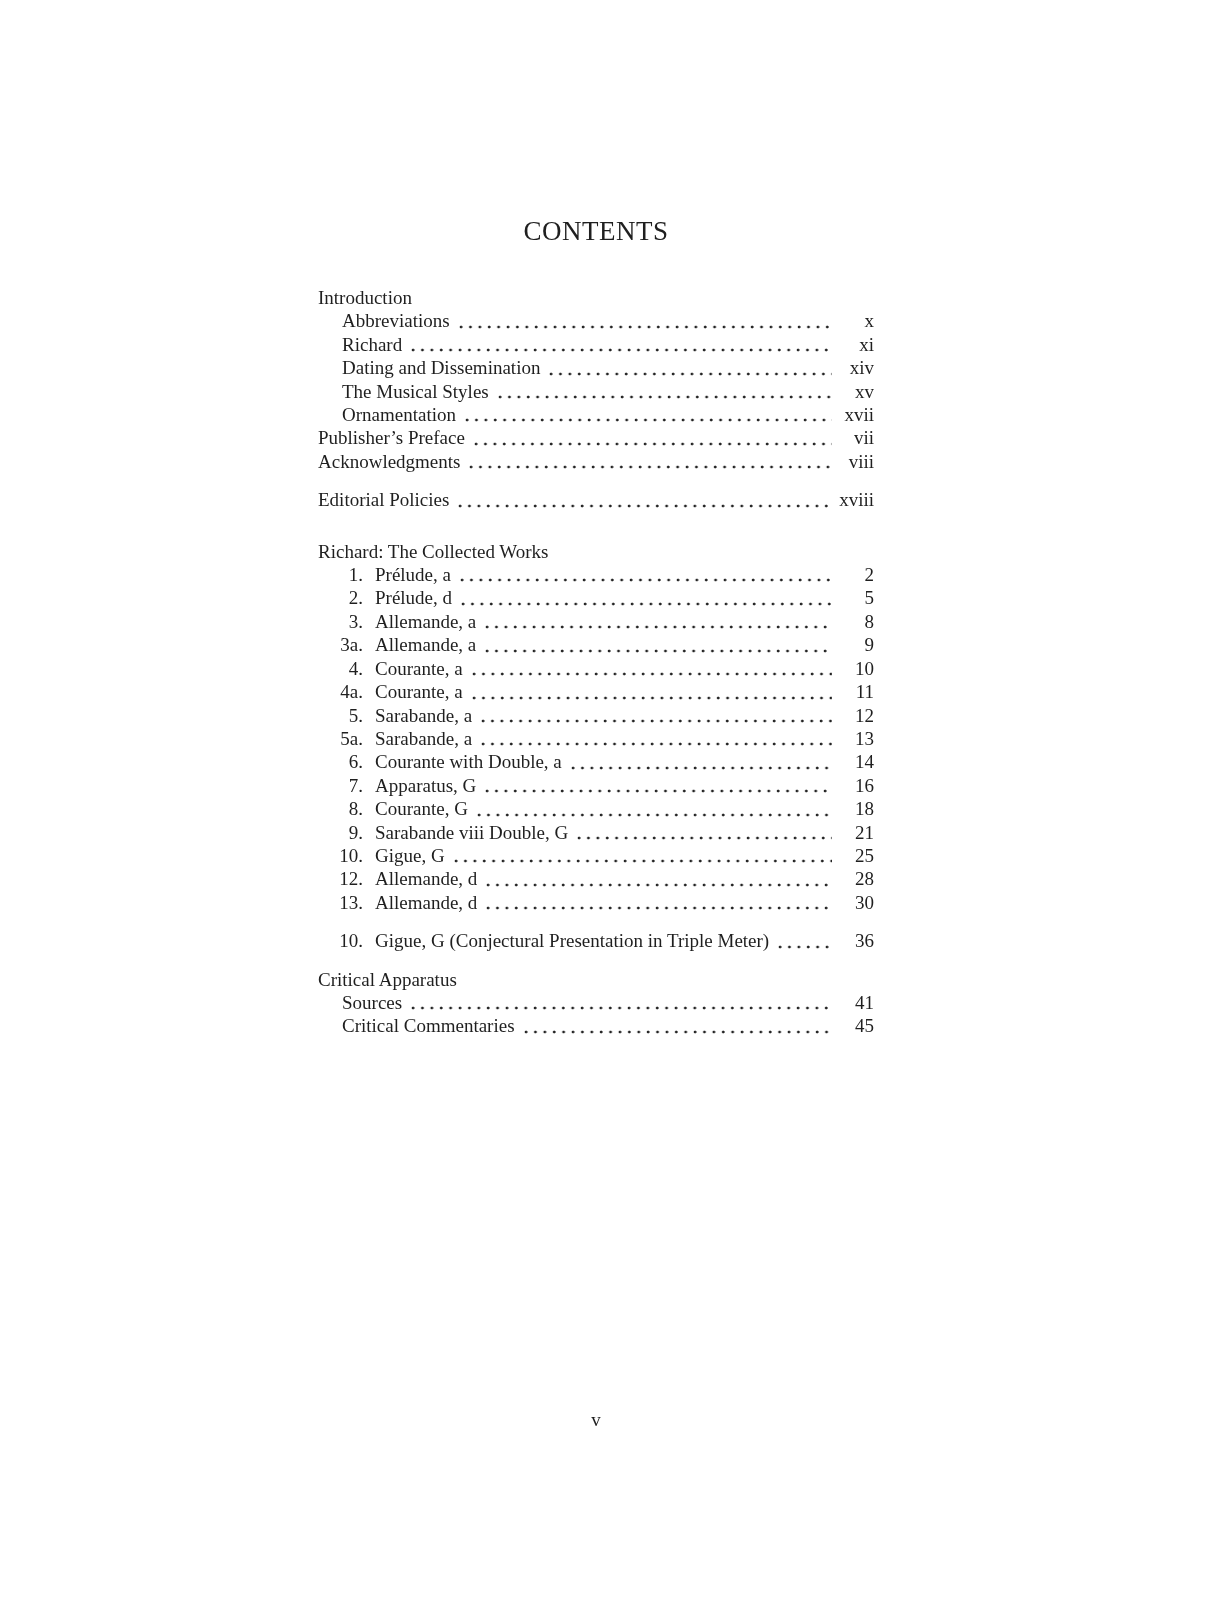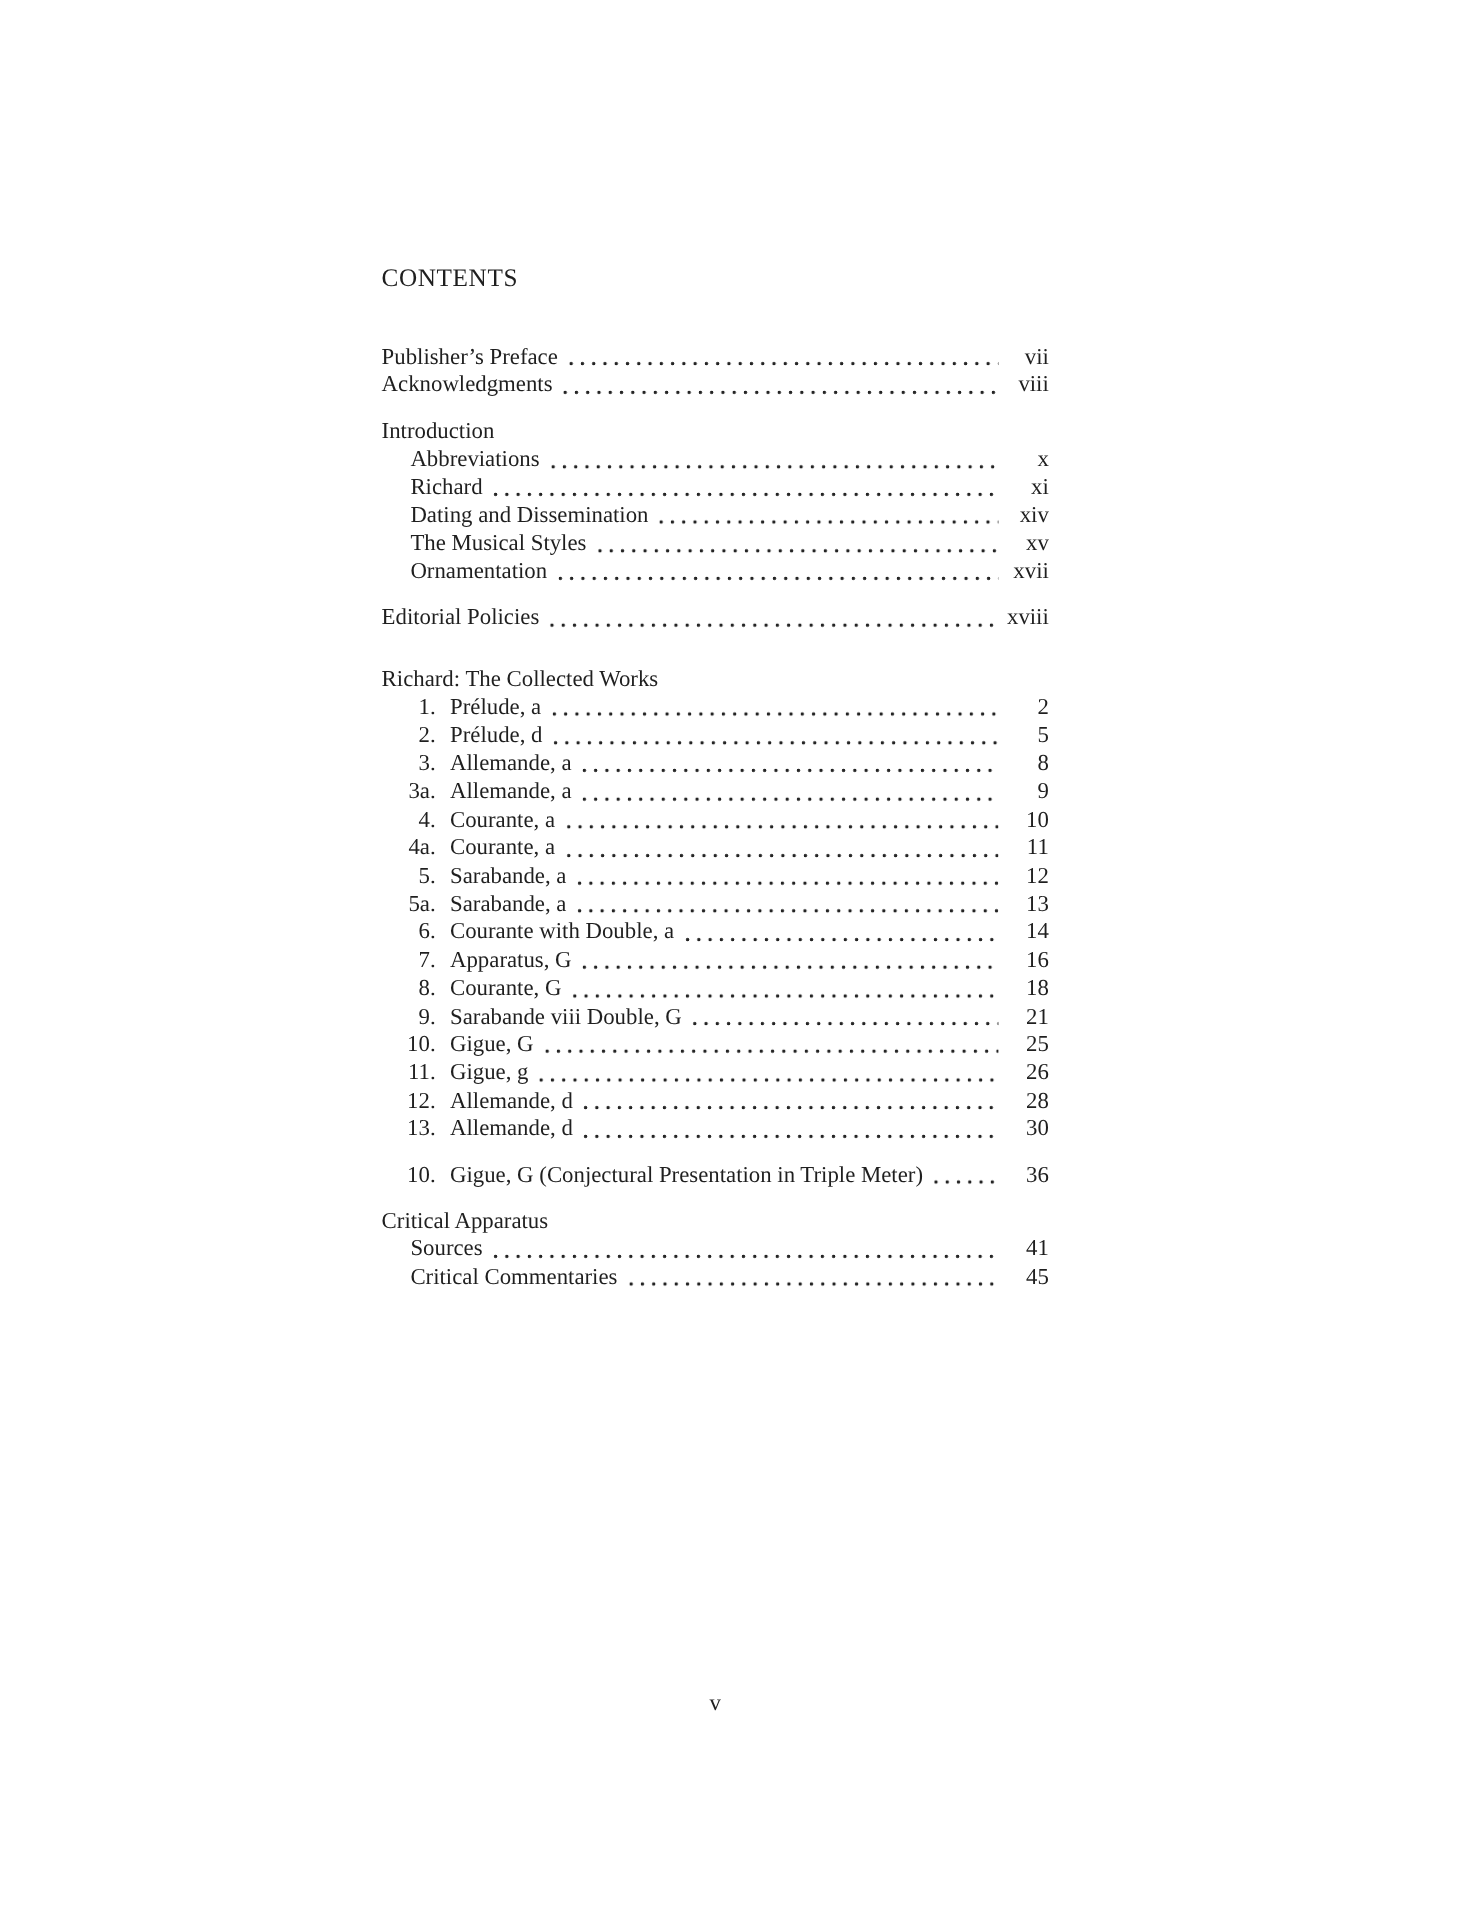--- a/index.html
+++ b/index.html
@@ -17,24 +17,25 @@
     overflow: hidden;
   }
   .content {
     position: absolute;
     left: 318px;
     top: 216px;
     width: 556px;
   }
   .title {
     margin: 0 0 40px 0;
-    font-size: 21px;
+    font-size: 27px;
     line-height: 30px;
     font-weight: normal;
     letter-spacing: 0.5px;
+    text-align: center;
   }
   .section { margin-top: 15px; }
   .section.first { margin-top: 0; }
   .section.big-gap { margin-top: 28px; }
 
   .heading {
     font-size: 19px;
     line-height: 23.4px;
   }
   .entry {
@@ -78,59 +79,59 @@
   }
 </style>
 </head>
 <body>
 
 <div class="sheet">
   <div class="content">
 
     <h1 class="title">CONTENTS</h1>
 
+    <div class="section">
+      <div class="heading">Introduction</div>
+      <div class="entry indent">
+        <span class="label">Abbreviations</span>
+        <span class="leader"></span>
+        <span class="pagenum">x</span>
+      </div>
+      <div class="entry indent">
+        <span class="label">Richard</span>
+        <span class="leader"></span>
+        <span class="pagenum">xi</span>
+      </div>
+      <div class="entry indent">
+        <span class="label">Dating and Dissemination</span>
+        <span class="leader"></span>
+        <span class="pagenum">xiv</span>
+      </div>
+      <div class="entry indent">
+        <span class="label">The Musical Styles</span>
+        <span class="leader"></span>
+        <span class="pagenum">xv</span>
+      </div>
+      <div class="entry indent">
+        <span class="label">Ornamentation</span>
+        <span class="leader"></span>
+        <span class="pagenum">xvii</span>
+      </div>
+    </div>
+
     <div class="section first">
       <div class="entry">
         <span class="label">Publisher’s Preface</span>
         <span class="leader"></span>
         <span class="pagenum">vii</span>
       </div>
       <div class="entry">
         <span class="label">Acknowledgments</span>
         <span class="leader"></span>
         <span class="pagenum">viii</span>
-      </div>
-    </div>
-
-    <div class="section">
-      <div class="heading">Introduction</div>
-      <div class="entry indent">
-        <span class="label">Abbreviations</span>
-        <span class="leader"></span>
-        <span class="pagenum">x</span>
-      </div>
-      <div class="entry indent">
-        <span class="label">Richard</span>
-        <span class="leader"></span>
-        <span class="pagenum">xi</span>
-      </div>
-      <div class="entry indent">
-        <span class="label">Dating and Dissemination</span>
-        <span class="leader"></span>
-        <span class="pagenum">xiv</span>
-      </div>
-      <div class="entry indent">
-        <span class="label">The Musical Styles</span>
-        <span class="leader"></span>
-        <span class="pagenum">xv</span>
-      </div>
-      <div class="entry indent">
-        <span class="label">Ornamentation</span>
-        <span class="leader"></span>
-        <span class="pagenum">xvii</span>
       </div>
     </div>
 
     <div class="section">
       <div class="entry">
         <span class="label">Editorial Policies</span>
         <span class="leader"></span>
         <span class="pagenum">xviii</span>
       </div>
     </div>
@@ -209,26 +210,20 @@
         <span class="leader"></span>
         <span class="pagenum">21</span>
       </div>
       <div class="entry">
         <span class="num">10.</span>
         <span class="label">Gigue, G</span>
         <span class="leader"></span>
         <span class="pagenum">25</span>
       </div>
       <div class="entry">
-        <span class="num">11.</span>
-        <span class="label">Gigue, g</span>
-        <span class="leader"></span>
-        <span class="pagenum">26</span>
-      </div>
-      <div class="entry">
         <span class="num">12.</span>
         <span class="label">Allemande, d</span>
         <span class="leader"></span>
         <span class="pagenum">28</span>
       </div>
       <div class="entry">
         <span class="num">13.</span>
         <span class="label">Allemande, d</span>
         <span class="leader"></span>
         <span class="pagenum">30</span>

